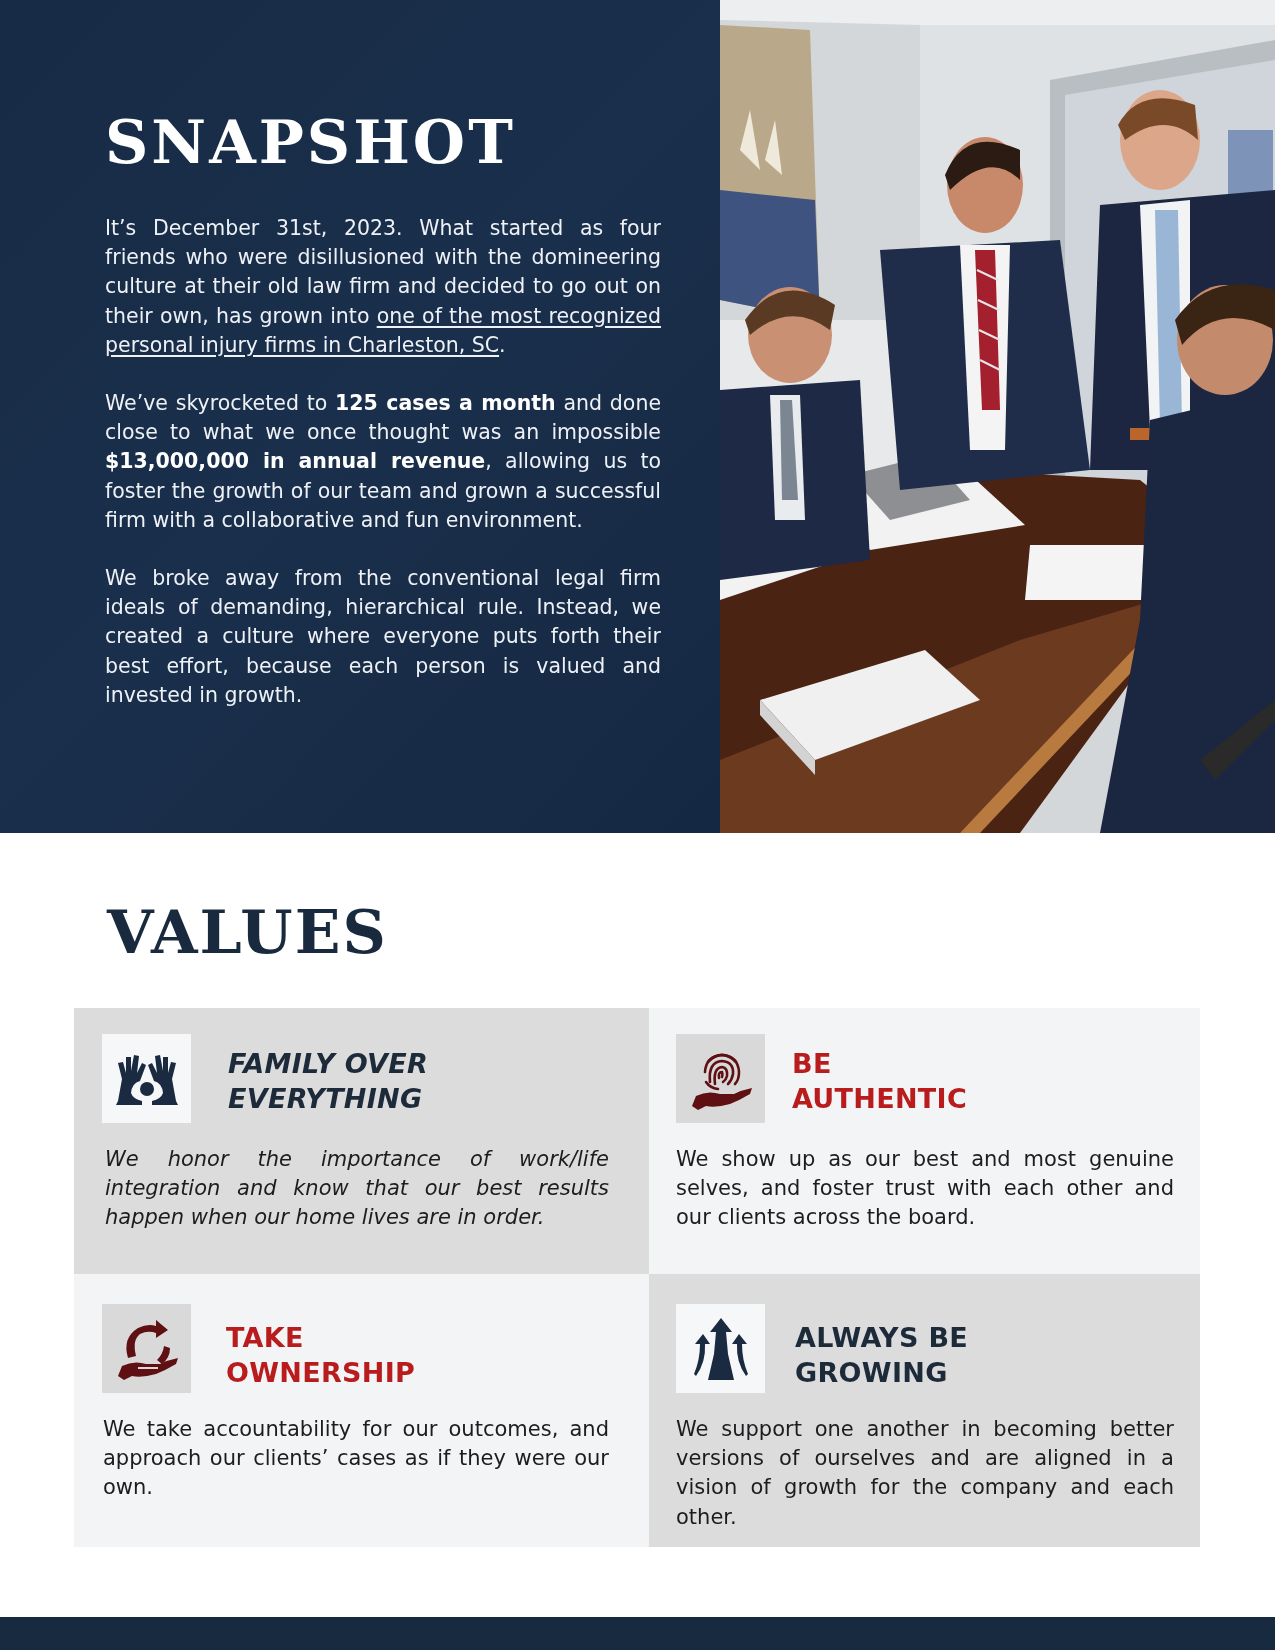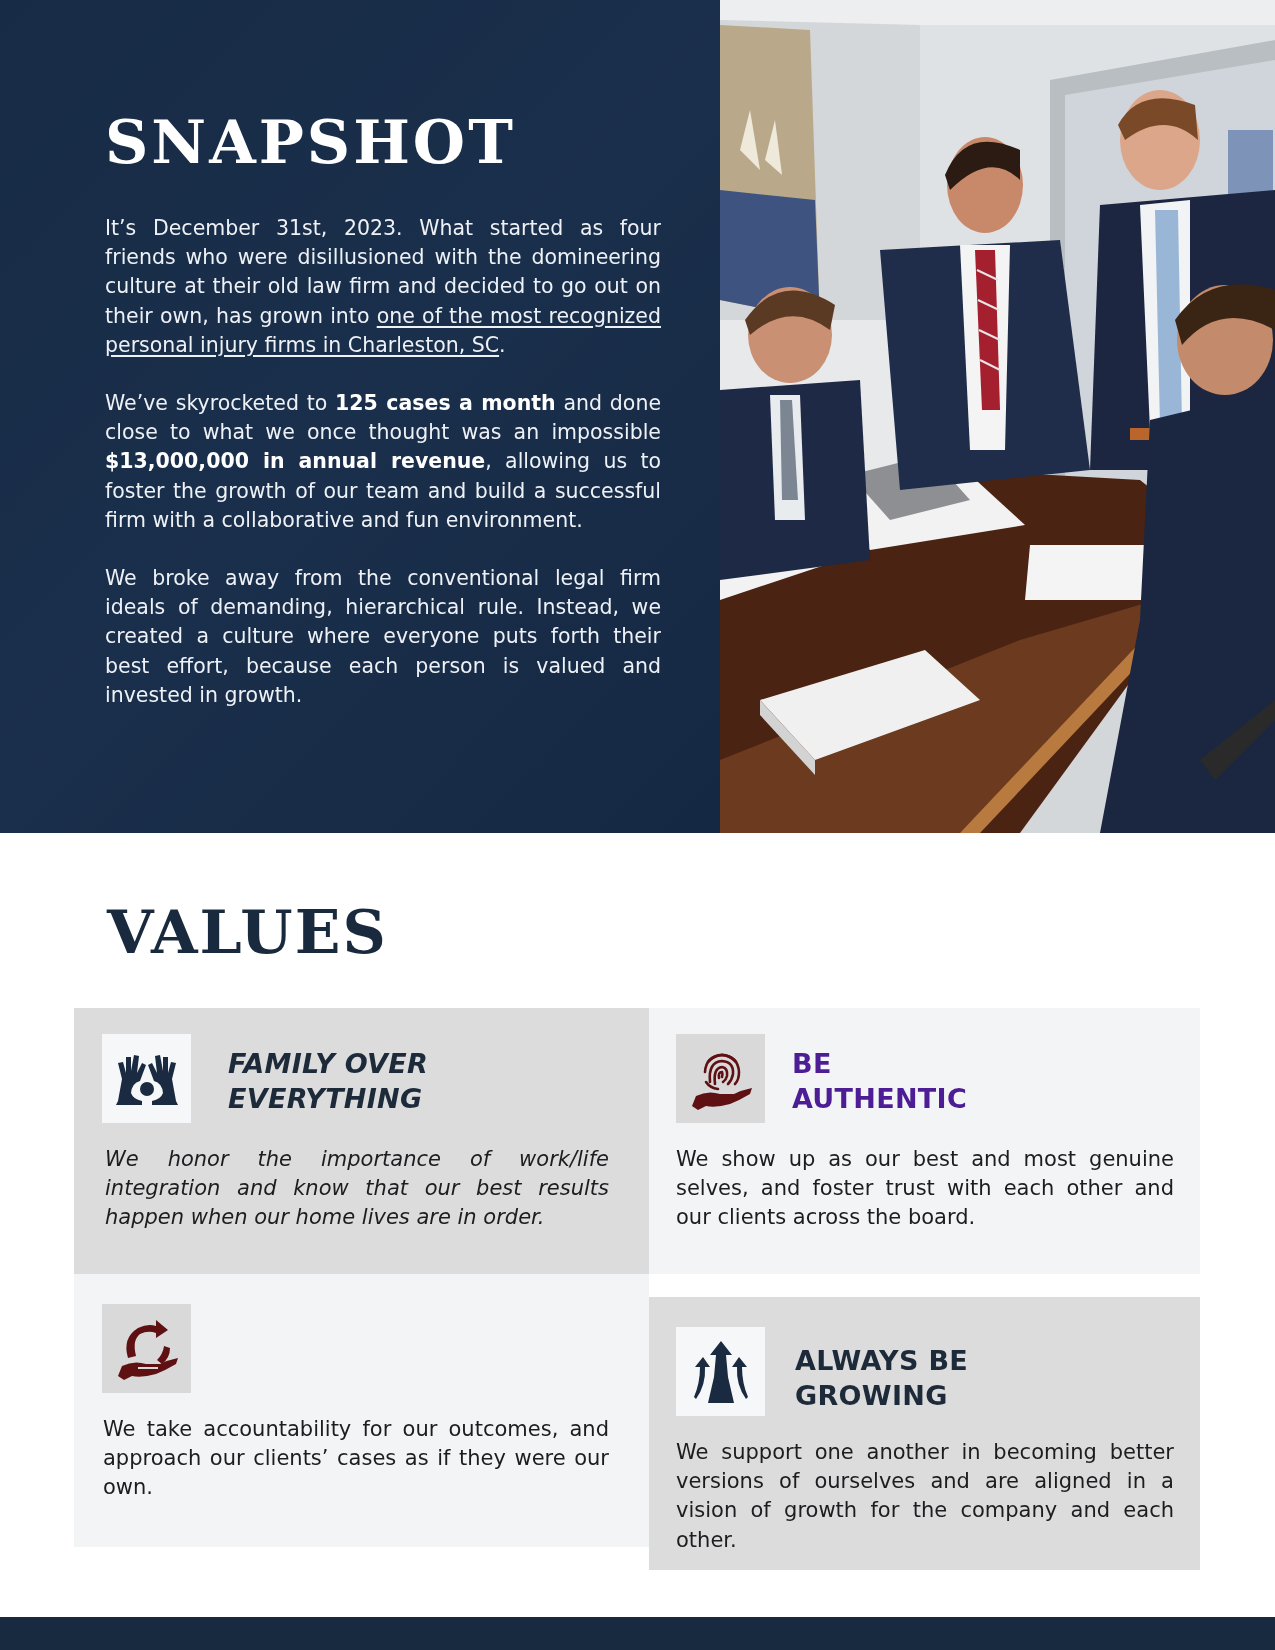--- a/index.html
+++ b/index.html
@@ -25,46 +25,46 @@
   .photo svg { position: absolute; left: 0; top: 0; }
 
   
   .values-title { position: absolute; left: 107px; top: 902px; font-family: "DejaVu Serif", "Liberation Serif", serif;
     font-weight: bold; font-size: 60px; letter-spacing: 2px; color: #1a2a3e; line-height: 1; }
 
   .card { position: absolute; }
   .card.c1 { left: 74px; top: 1008px; width: 575px; height: 266px; background: #dcdcdd; font-style: italic; }
   .card.c2 { left: 649px; top: 1008px; width: 551px; height: 266px; background: #f3f4f6; }
   .card.c3 { left: 74px; top: 1274px; width: 575px; height: 273px; background: #f3f4f6; }
-  .card.c4 { left: 649px; top: 1274px; width: 551px; height: 273px; background: #dcdcdd; margin-top: 23px; }
+  .card.c4 { left: 649px; top: 1274px; width: 551px; height: 273px; background: #dcdcdd; }
 
   .icon-box { position: absolute; width: 89px; height: 89px; display: flex; align-items: center; justify-content: center; }
   .icon-box.light { background: #f6f7f8; }
   .icon-box.grey { background: #d9d9da; }
 
   .card-heading { position: absolute; font-family: "DejaVu Sans", "Liberation Sans", sans-serif; font-weight: bold;
     font-size: 27px; line-height: 35px; letter-spacing: 0.3px; }
   .card-heading.navy { color: #1d2a3a; }
-  .card-heading.maroon { color: #4c1d95; }
+  .card-heading.maroon { color: #b91c1c; }
   .card-heading span { display: block; }
 
   .card-text { position: absolute; color: #1d1d1f; font-size: 21px; line-height: 29.2px; text-align: justify; }
 
   
   .footer-bar { position: absolute; left: 0; top: 1617px; width: 1275px; height: 33px; background: #172a40; }
 </style>
 </head>
 <body>
 
 <section class="hero">
   <div class="hero-left">
     <h1 class="hero-title">SNAPSHOT</h1>
     <div class="hero-body">
       <p><span>It’s December 31st, 2023. What started as four friends who were disillusioned with the domineering culture at their old law firm and decided to go out on their own, has grown into </span><a>one of the most recognized personal injury firms in Charleston, SC</a><span>.</span></p>
-      <p><span>We’ve skyrocketed to </span><b>125 cases a month</b><span> and done close to what we once thought was an impossible </span><b>$13,000,000 in annual revenue</b><span>, allowing us to foster the growth of our team and build a successful firm with a collaborative and fun environment.</span></p>
+      <p><span>We’ve skyrocketed to </span><b>125 cases a month</b><span> and done close to what we once thought was an impossible </span><b>$13,000,000 in annual revenue</b><span>, allowing us to foster the growth of our team and grown a successful firm with a collaborative and fun environment.</span></p>
       <p>We broke away from the conventional legal firm ideals of demanding, hierarchical rule. Instead, we created a culture where everyone puts forth their best effort, because each person is valued and invested in growth.</p>
     </div>
   </div>
 
   <div class="photo" title="Four attorneys in suits reviewing documents around a conference table">
     <svg width="555" height="833" viewBox="0 0 555 833">
 
       <rect x="0" y="0" width="555" height="833" fill="#d4d7da"></rect>
       <polygon points="0,0 555,0 555,35 200,25 0,20" fill="#eceeef"></polygon>
       <rect x="200" y="25" width="355" height="420" fill="#dfe2e5"></rect>
@@ -163,20 +163,24 @@
 
 <div class="card c3">
   <div class="icon-box grey" style="left:28px; top:30px;">
     <svg width="70" height="70" viewBox="0 0 70 70">
       <path d="M16,44 Q10,24 26,14 Q36,9 44,12 L44,6 L56,16 L44,24 L44,19 Q36,16 28,20 Q20,26 24,42 Z" fill="#5e1012"></path>
       <path d="M52,32 L58,34 Q58,44 50,50 L45,46 Q51,40 52,32 Z" fill="#5e1012"></path>
       <path d="M6,62 L10,52 Q22,46 34,50 L48,50 Q56,46 66,44 L64,50 Q54,56 44,60 Q30,64 20,62 L12,66 Z" fill="#5e1012"></path>
       <path d="M26,54 L46,54" stroke="#d9d9da" stroke-width="2"></path>
     </svg>
   </div>
+  <div class="card-heading maroon" style="left:152px; top:46px;">
+    <span>TAKE</span>
+    <span>OWNERSHIP</span>
+  </div>
   <p class="card-text" style="left:29px; top:141px; width:506px;">We take accountability for our outcomes, and approach our clients’ cases as if they were our own.</p>
 </div>
 
 <div class="card c4">
   <div class="icon-box light" style="left:27px; top:30px;">
     <svg width="70" height="70" viewBox="0 0 70 70">
       <polygon points="35,4 46,18 40,18 42,40 48,66 22,66 28,40 30,18 24,18" fill="#1a2a40"></polygon>
       <path d="M8,60 Q14,46 14,30 L9,30 L17,20 L24,30 L19,30 Q20,48 10,62 Z" fill="#1a2a40"></path>
       <path d="M62,60 Q56,46 56,30 L61,30 L53,20 L46,30 L51,30 Q50,48 60,62 Z" fill="#1a2a40"></path>
     </svg>

